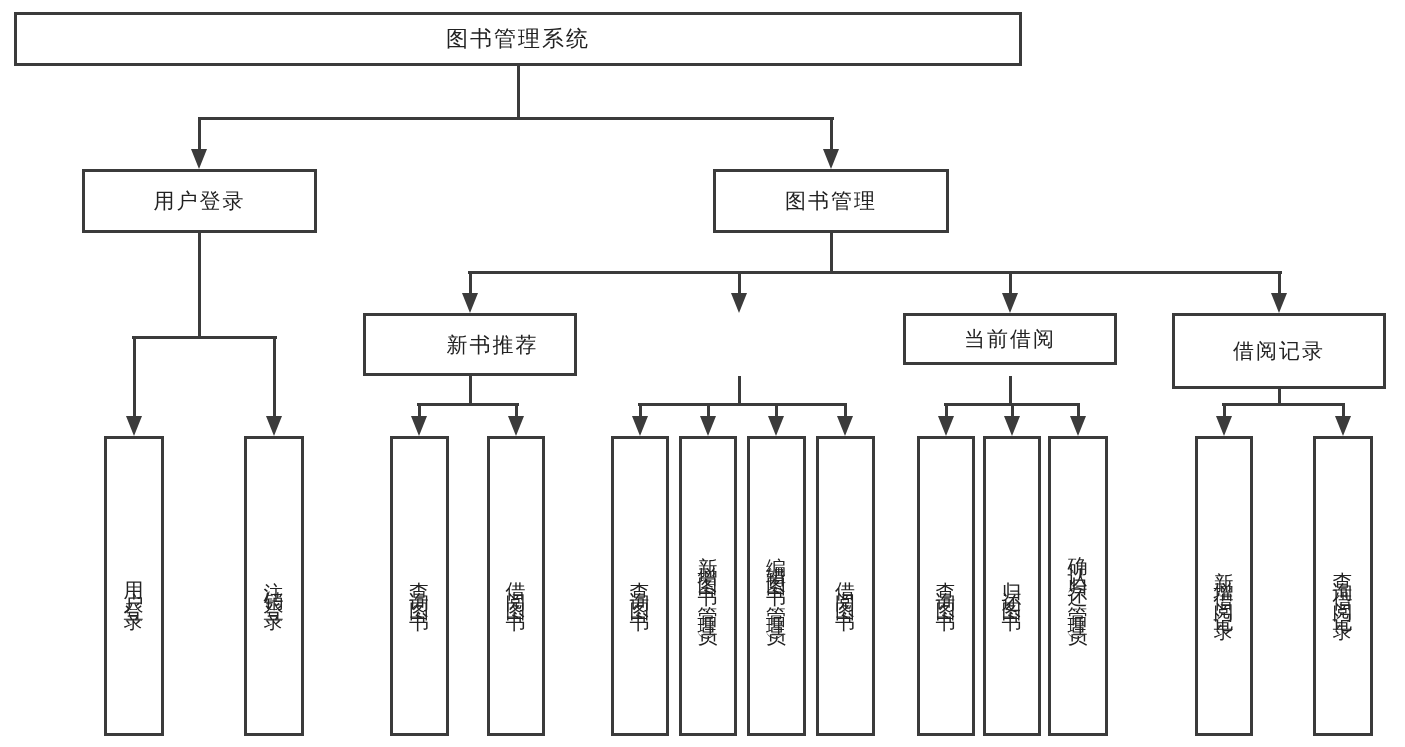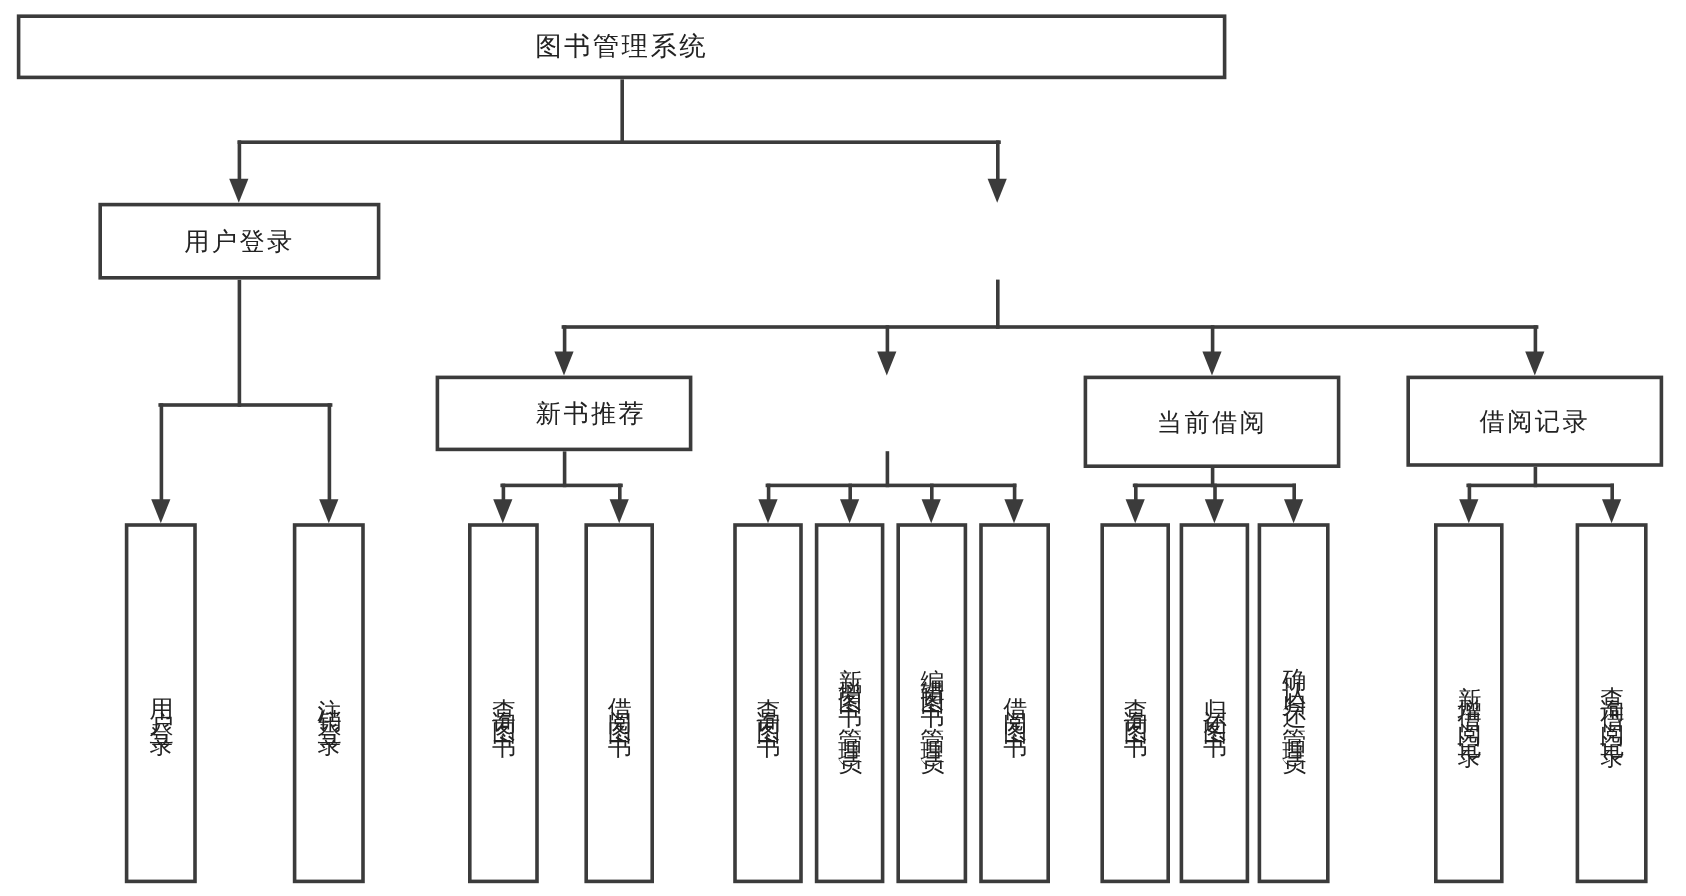--- a/index.html
+++ b/index.html
@@ -92,23 +92,24 @@
   <div class="vline" style="left:1278px;top:376px;height:30px;"></div>
   <div class="hline" style="left:1222px;top:403px;width:123px;"></div>
   <div class="vline" style="left:1223px;top:403px;height:15px;"></div>
   <div class="vline" style="left:1342px;top:403px;height:15px;"></div>
   <div class="arrow" style="left:1216px;top:416px;"></div>
   <div class="arrow" style="left:1335px;top:416px;"></div>
 
   <div class="node" style="left:14px;top:12px;width:1008px;height:54px;font-size:22px;">图书管理系统</div>
 
   <div class="node" style="left:82px;top:169px;width:235px;height:64px;">用户登录</div>
+  <div class="node" style="left:713px;top:169px;width:236px;height:64px;">图书管理</div>
 
   <div class="node" style="left:363px;top:313px;width:214px;height:63px;padding-left:45px;">新书推荐</div>
-  <div class="node" style="left:903px;top:313px;width:214px;height:77px;">当前借阅</div>
+  <div class="node" style="left:903px;top:313px;width:214px;height:52px;">当前借阅</div>
   <div class="node" style="left:1172px;top:313px;width:214px;height:76px;">借阅记录</div>
 
   <div class="node leaf" style="left:104px;top:436px;width:60px;height:300px;">用户登录</div>
   <div class="node leaf" style="left:244px;top:436px;width:60px;height:300px;">注销登录</div>
 
   <div class="node leaf" style="left:390px;top:436px;width:59px;height:300px;">查询图书</div>
   <div class="node leaf" style="left:487px;top:436px;width:58px;height:300px;">借阅图书</div>
 
   <div class="node leaf" style="left:611px;top:436px;width:58px;height:300px;">查询图书</div>
   <div class="node leaf" style="left:679px;top:436px;width:58px;height:300px;">新增图书（管理员）</div>

